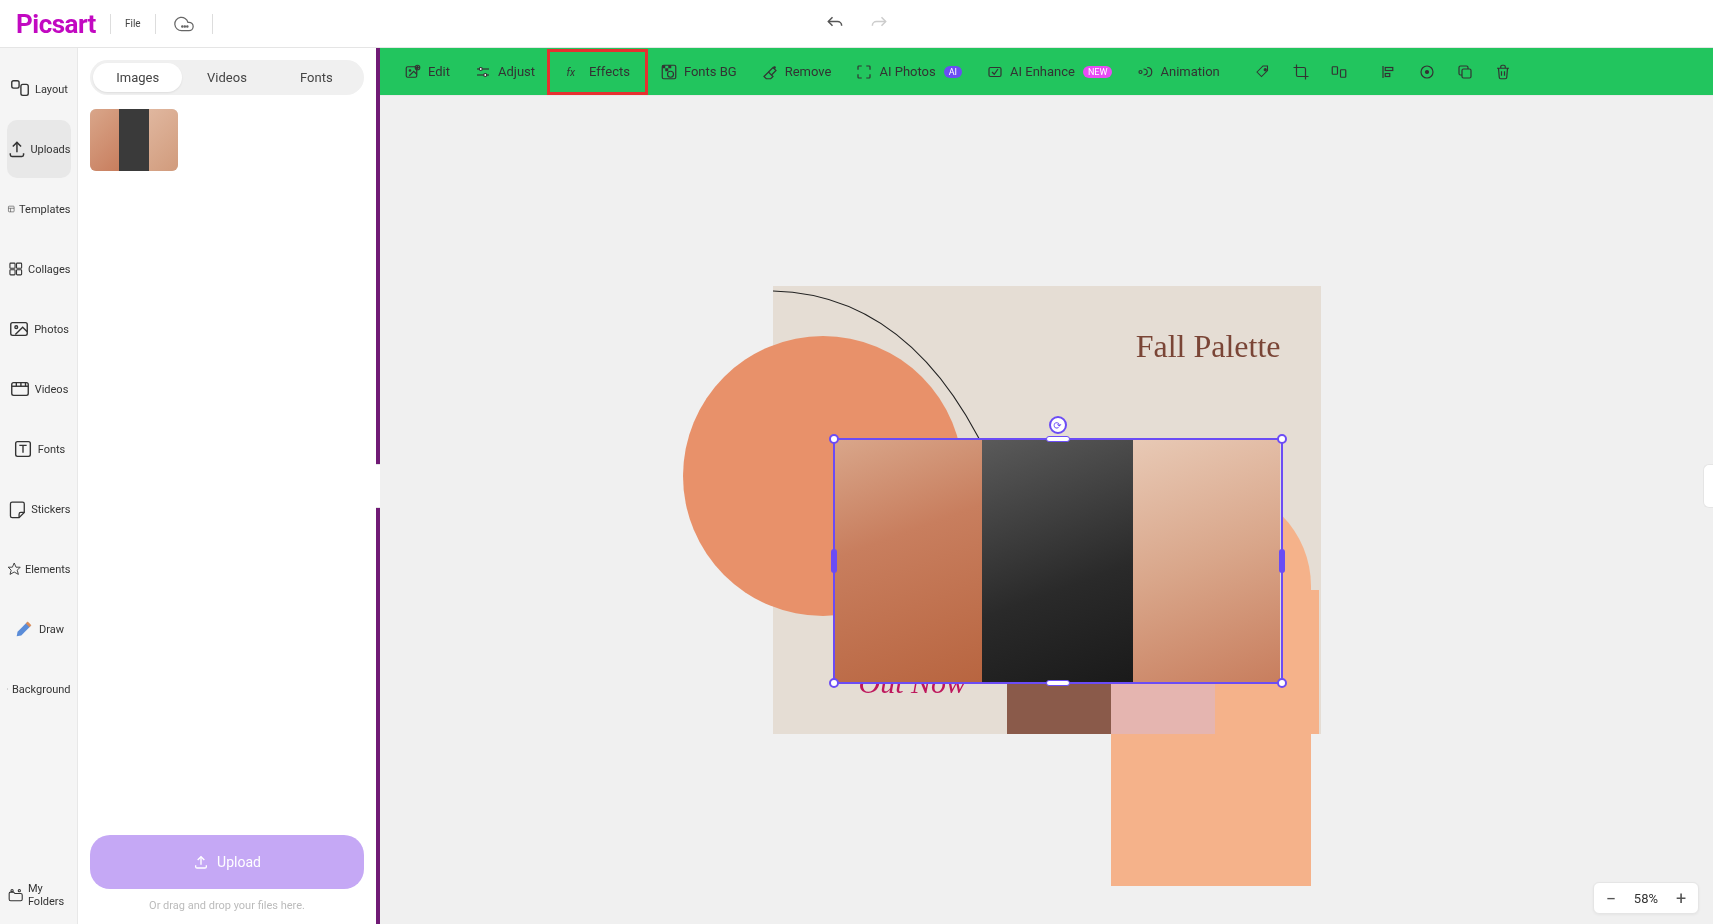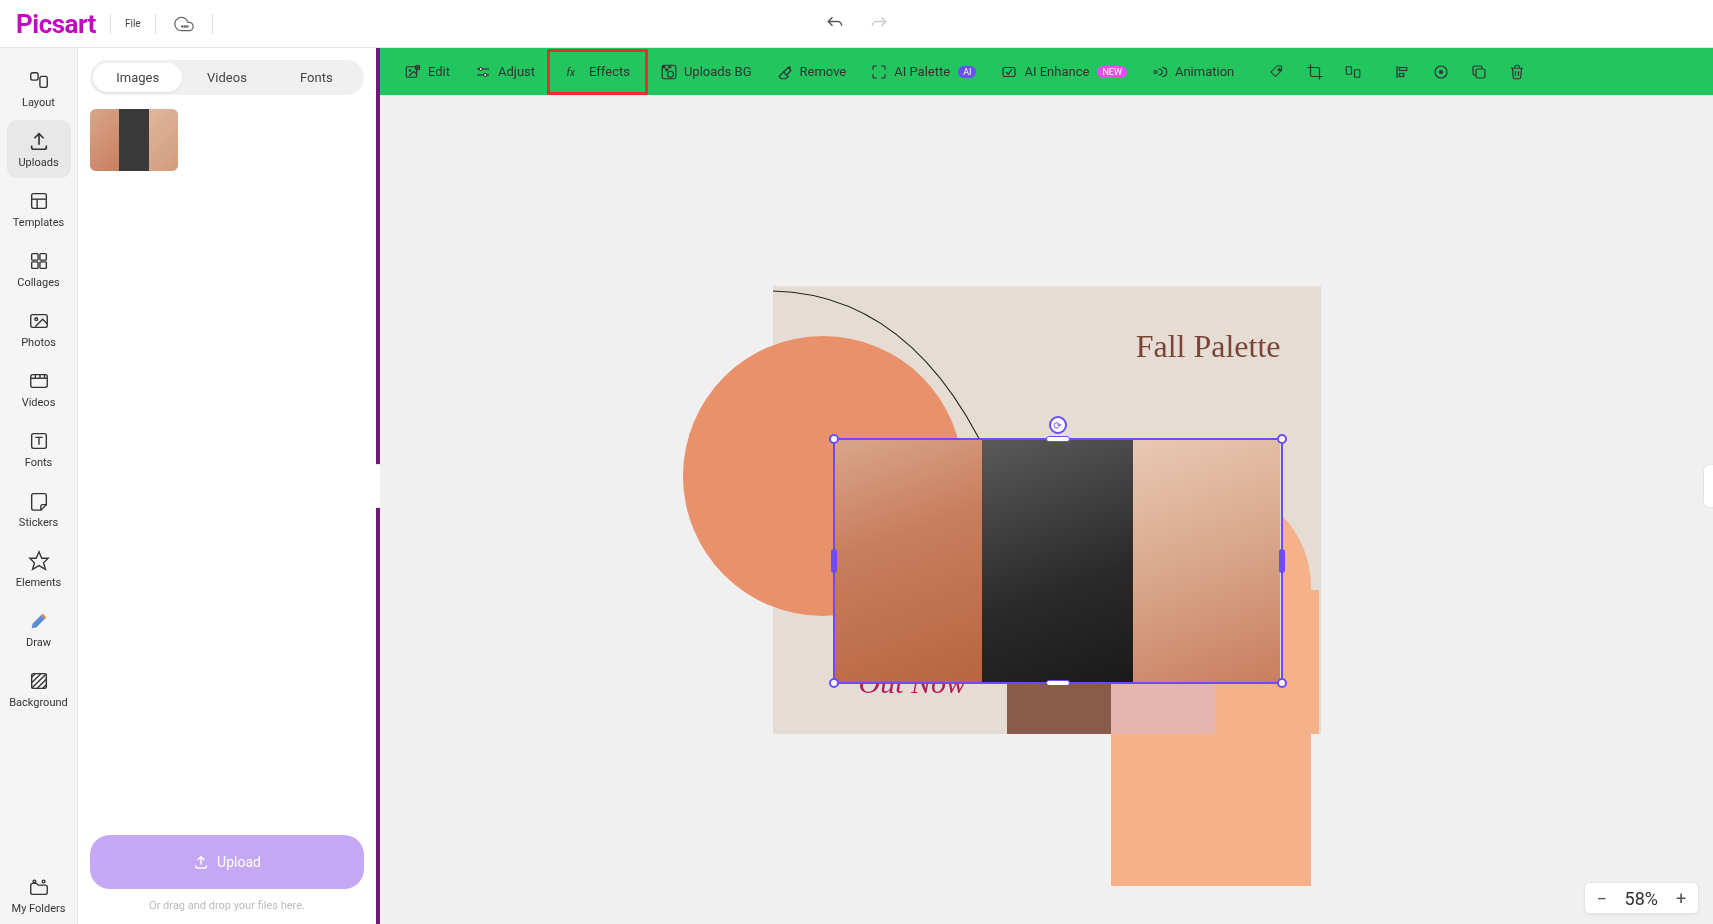--- a/index.html
+++ b/index.html
@@ -12,21 +12,21 @@
 .header-item { font-size: 10px; color: #444; cursor: pointer; }
 .cloud-icon-wrap { display: flex; align-items: center; padding: 0 4px; }
 .undo-redo { position: absolute; left: 50%; transform: translateX(-50%); display: flex; gap: 24px; align-items: center; }
 .undo-redo svg { cursor: pointer; }
 
 
 .main { display: flex; height: calc(924px - 48px); }
 
 
 .sidebar { width: 78px; background: #f5f5f5; border-right: 1px solid #e8e8e8; display: flex; flex-direction: column; align-items: center; padding-top: 12px; gap: 2px; }
-.sidebar-item { width: 64px; height: 58px; display: flex; flex-direction: column; align-items: center; justify-content: center; gap: 4px; border-radius: 10px; cursor: pointer; }
+.sidebar-item { width: 64px; height: 58px; display: flex; flex-direction: row; align-items: center; justify-content: center; gap: 4px; border-radius: 10px; cursor: pointer; }
 .sidebar-item.active { background: #e8e8e8; }
 .sidebar-item .label { font-size: 11px; color: #333; }
 .sidebar-spacer { flex: 1; }
 
 
 .panel { width: 302px; background: #fff; border-right: 4px solid #701a75; display: flex; flex-direction: column; padding: 12px; position: relative; }
 .tabs { display: flex; background: #f0f0f0; border-radius: 20px; padding: 3px; margin-bottom: 14px; }
 .tab { flex: 1; text-align: center; padding: 7px 0; font-size: 13px; color: #444; border-radius: 18px; cursor: pointer; }
 .tab.active { background: #fff; box-shadow: 0 1px 2px rgba(0,0,0,0.08); }
 .thumb-grid { display: flex; flex-wrap: wrap; gap: 8px; }
@@ -78,21 +78,21 @@
 .edge-handle { position: absolute; background: #6b4cf5; border-radius: 3px; }
 .eh-l { left: -4px; top: 50%; transform: translateY(-50%); width: 6px; height: 24px; }
 .eh-r { right: -4px; top: 50%; transform: translateY(-50%); width: 6px; height: 24px; }
 .eh-t { top: -4px; left: 50%; transform: translateX(-50%); width: 24px; height: 6px; background: #fff; border: 1px solid #6b4cf5; }
 .eh-b { bottom: -4px; left: 50%; transform: translateX(-50%); width: 24px; height: 6px; background: #fff; border: 1px solid #6b4cf5; }
 .rotate-handle { position: absolute; left: 50%; top: -24px; transform: translateX(-50%); width: 18px; height: 18px; background: #fff; border: 2px solid #6b4cf5; border-radius: 50%; display: flex; align-items: center; justify-content: center; font-size: 10px; color: #6b4cf5; }
 
 
 .zoom-control { position: absolute; right: 14px; bottom: 10px; background: #fff; border: 1px solid #e5e5e5; border-radius: 6px; display: flex; align-items: center; height: 32px; padding: 0 4px; gap: 4px; box-shadow: 0 1px 3px rgba(0,0,0,0.05); }
 .zoom-btn { width: 26px; height: 26px; display: flex; align-items: center; justify-content: center; cursor: pointer; font-size: 18px; color: #555; }
-.zoom-val { font-size: 18px; color: #333; padding: 0 6px; }
+.zoom-val { font-size: 13px; color: #333; padding: 0 6px; }
 
 
 .right-tab { position: absolute; right: 0; top: 50%; transform: translateY(-50%); width: 10px; height: 44px; background: #fff; border: 1px solid #e5e5e5; border-right: none; border-radius: 6px 0 0 6px; }
 
 svg { display: block; }
 </style>
 </head>
 <body>
 
 <div class="header">
@@ -278,35 +278,35 @@
         <span>Effects</span>
       </div>
       <div class="tool-btn">
         <svg width="18" height="18" viewBox="0 0 24 24" fill="none" stroke="#333" stroke-width="1.6">
             <rect x="3" y="3" width="18" height="18" rx="2"></rect>
             <rect x="3" y="3" width="4" height="4" fill="#333" stroke="none"></rect>
             <rect x="11" y="3" width="4" height="4" fill="#333" stroke="none"></rect>
             <rect x="7" y="7" width="4" height="4" fill="#333" stroke="none"></rect>
             <circle cx="14" cy="15" r="4"></circle>
           </svg>
-        <span>Uploads BG</span>
+        <span>Fonts BG</span>
       </div>
       <div class="tool-btn">
         <svg width="18" height="18" viewBox="0 0 24 24" fill="none" stroke="#333" stroke-width="1.6">
             <path d="M4 18l6-6 6 6-3 3H7l-3-3z"></path>
             <path d="M10 12l6-6 4 4-6 6"></path>
             <circle cx="18" cy="6" r="1" fill="#333"></circle>
           </svg>
         <span>Remove</span>
       </div>
       <div class="tool-btn">
         <svg width="18" height="18" viewBox="0 0 24 24" fill="none" stroke="#333" stroke-width="1.6">
             <path d="M4 9V5a1 1 0 0 1 1-1h4M15 4h4a1 1 0 0 1 1 1v4M20 15v4a1 1 0 0 1-1 1h-4M9 20H5a1 1 0 0 1-1-1v-4"></path>
           </svg>
-        <span>AI Palette</span>
+        <span>AI Photos</span>
         <span class="badge ai">AI</span>
       </div>
       <div class="tool-btn">
         <svg width="18" height="18" viewBox="0 0 24 24" fill="none" stroke="#333" stroke-width="1.6">
             <rect x="4" y="6" width="16" height="12" rx="2"></rect>
             <path d="M8 12l3 3 5-7"></path>
           </svg>
         <span>AI Enhance</span>
         <span class="badge new">NEW</span>
       </div>

